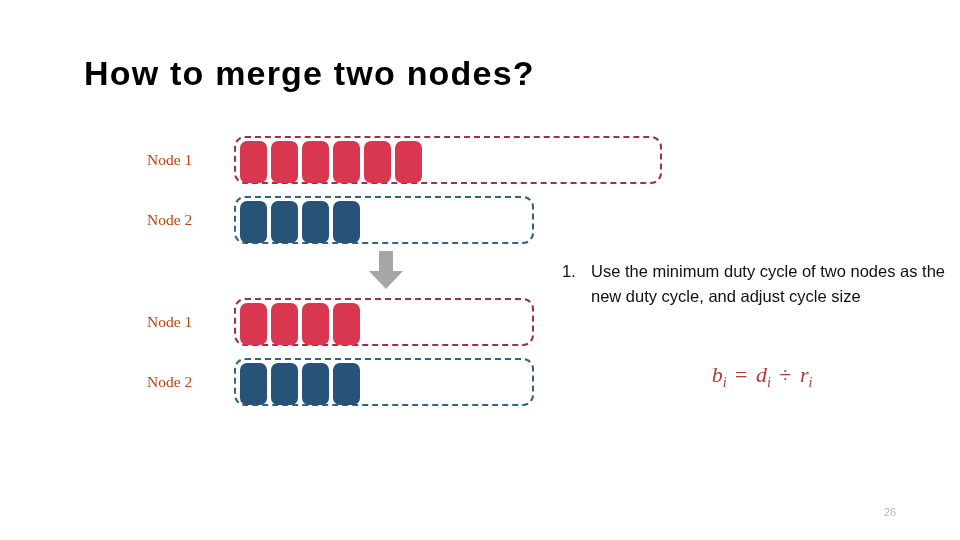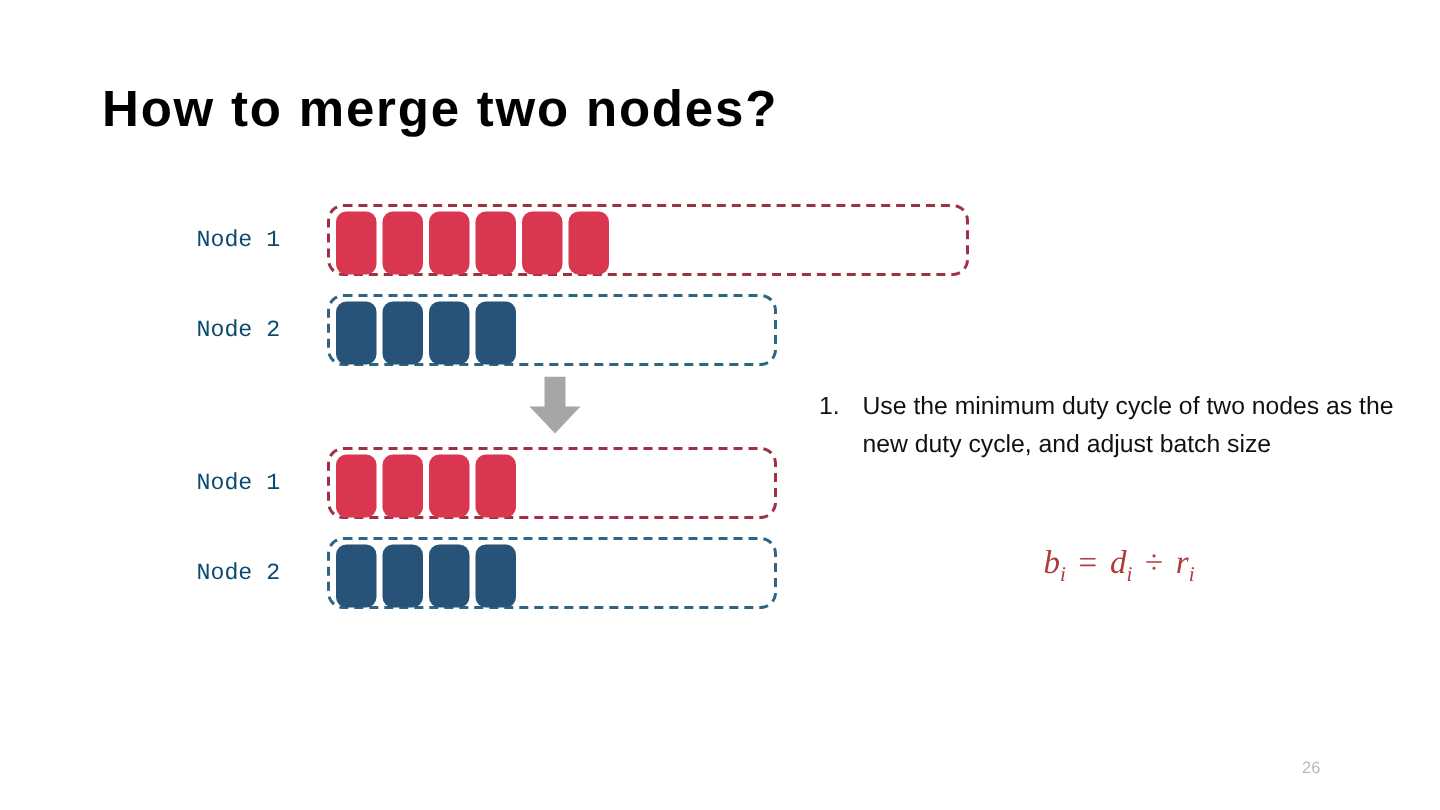--- a/index.html
+++ b/index.html
@@ -13,20 +13,21 @@
     position: relative;
     overflow: hidden;
     font-family: "Liberation Sans", sans-serif;
     color: #000000;
   }
 
   #slide {
     position: absolute;
     inset: 0;
     background: #ffffff;
+    margin-left: 16px;
   }
 
   
   #slide-title {
     position: absolute;
     left: 68px;
     top: 54px;
     font-family: "Liberation Sans", sans-serif;
     font-size: 34px;
     font-weight: 700;
@@ -50,24 +51,24 @@
   }
 
   .node-label {
     position: absolute;
     left: 0px;
     top: 0px;
     width: 80px;
     height: 48px;
     line-height: 48px;
     text-align: left;
-    font-family: Liberation Mono, monospace;
+    font-family: Liberation Serif, serif;
     font-size: 15.5px;
     font-weight: 400;
-    color: #0c4a6e;
+    color: #c2410c;
     white-space: nowrap;
   }
 
   .node-track {
     position: absolute;
     top: 0px;
     height: 48px;
     box-sizing: border-box;
     border-radius: 11px;
     border-style: dashed;
@@ -233,21 +234,21 @@
         </div>
       </div>
 
     </div>
 
   </div>
 
   <div id="explanation">
     <div class="bullet">
       <span class="bullet-num">1.</span>
-      <span class="bullet-body" id="bullet-body-1"><span class="bold">Use the minimum duty cycle</span><span> of two nodes as the new duty cycle, and </span><span class="bold">adjust batch size</span></span>
+      <span class="bullet-body" id="bullet-body-1"><span class="bold">Use the minimum duty cycle</span><span> of two nodes as the new duty cycle, and </span><span class="bold">adjust cycle size</span></span>
     </div>
   </div>
 
   <div id="formula">
     <span>b</span><span class="sub">i</span>
     <span class="op">=</span>
     <span>d</span><span class="sub">i</span>
     <span class="op">÷</span>
     <span>r</span><span class="sub">i</span>
   </div>

